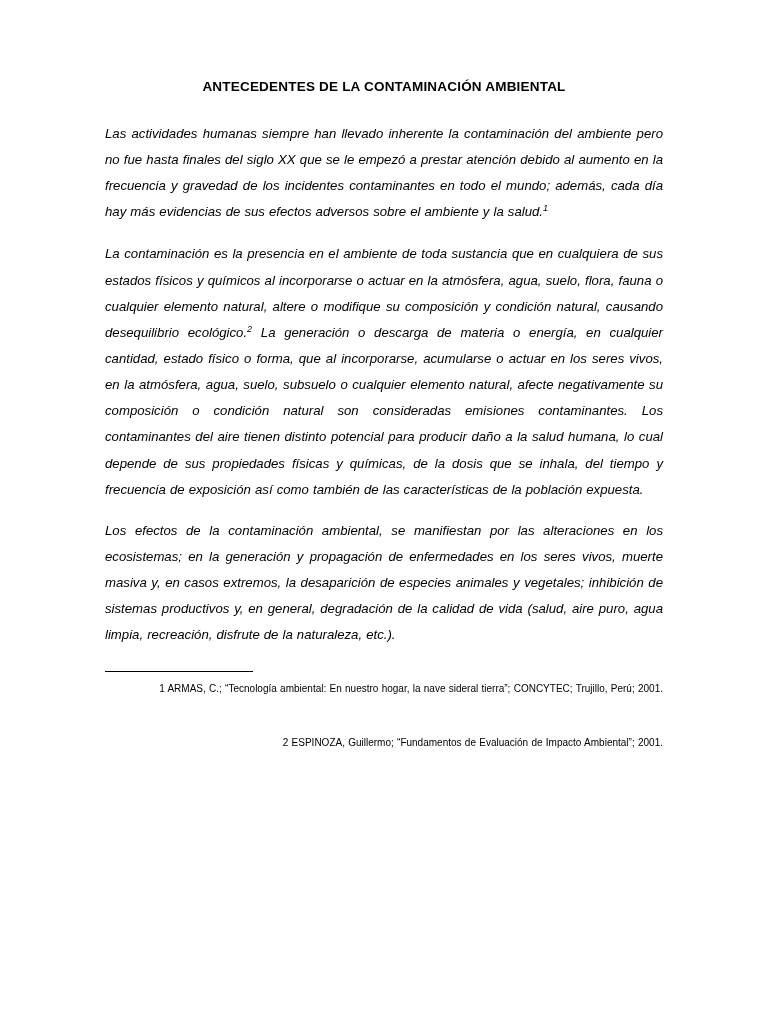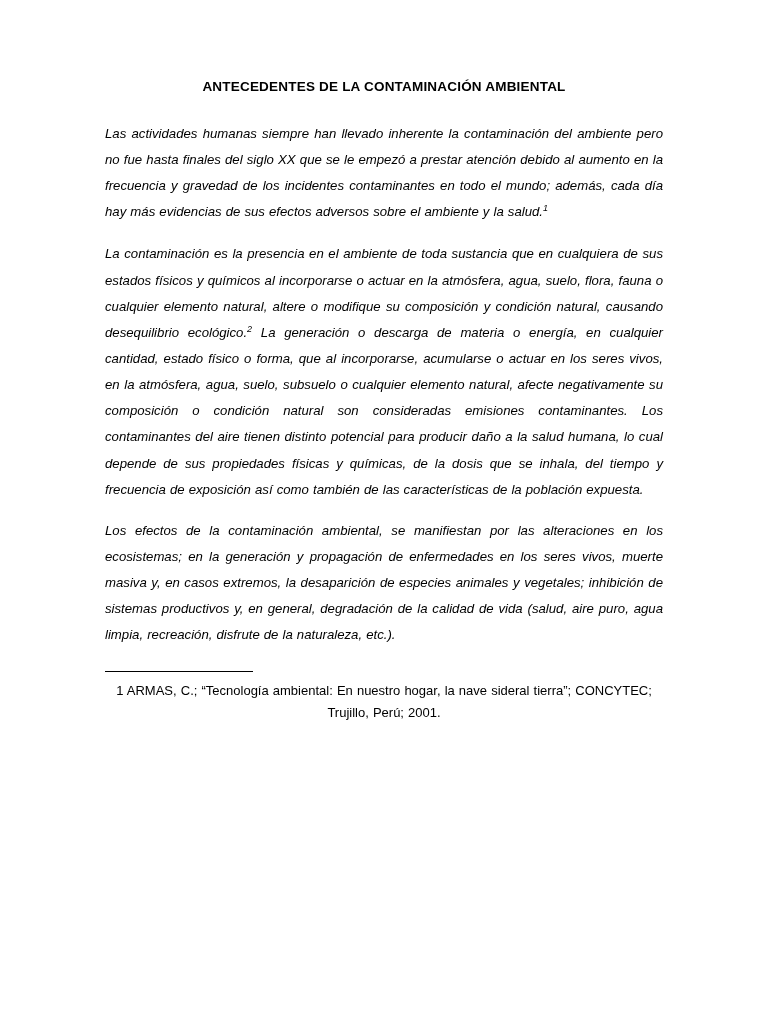--- a/index.html
+++ b/index.html
@@ -46,23 +46,23 @@
     vertical-align: super;
     line-height: 0;
   }
   .footnote-sep {
     width: 148px;
     height: 0;
     border-top: 1.3px solid #000;
     margin: 22px 0 8px 0;
   }
   .footnote {
-    font-size: 13px;
+    font-size: 10px;
     line-height: 1.72;
-    text-align: center;
+    text-align: right;
     margin: 0;
     word-spacing: 0.5px;
   }
   .footnote.second {
     margin-top: 37px;
   }
 </style>
 </head>
 <body>
 
@@ -73,14 +73,15 @@
   <p class="body-par"><span>Las actividades humanas siempre han llevado inherente la contaminación del ambiente pero no fue hasta finales del siglo XX que se le empezó a prestar atención debido al aumento en la frecuencia y gravedad de los incidentes contaminantes en todo el mundo; además, cada día hay más evidencias de sus efectos adversos sobre el ambiente y la salud.</span><sup>1</sup></p>
 
   <p class="body-par tight"><span>La contaminación es la presencia en el ambiente de toda sustancia que en cualquiera de sus estados físicos y químicos al incorporarse o actuar en la atmósfera, agua, suelo, flora, fauna o cualquier elemento natural, altere o modifique su composición y condición natural, causando desequilibrio ecológico.</span><sup>2</sup> <span>La generación o descarga de materia o energía, en cualquier cantidad, estado físico o forma, que al incorporarse, acumularse o actuar en los seres vivos, en la atmósfera, agua, suelo, subsuelo o cualquier elemento natural, afecte negativamente su composición o condición natural son consideradas emisiones contaminantes. Los contaminantes del aire tienen distinto potencial para producir daño a la salud humana, lo cual depende de sus propiedades físicas y químicas, de la dosis que se inhala, del tiempo y frecuencia de exposición así como también de las características de la población expuesta.</span></p>
 
   <p class="body-par">Los efectos de la contaminación ambiental, se manifiestan por las alteraciones en los ecosistemas; en la generación y propagación de enfermedades en los seres vivos, muerte masiva y, en casos extremos, la desaparición de especies animales y vegetales; inhibición de sistemas productivos y, en general, degradación de la calidad de vida (salud, aire puro, agua limpia, recreación, disfrute de la naturaleza, etc.).</p>
 
   <div class="footnote-sep"></div>
 
   <p class="footnote">1 ARMAS, C.; “Tecnología ambiental: En nuestro hogar, la nave sideral tierra”; CONCYTEC; Trujillo, Perú; 2001.</p>
 
+  <p class="footnote second">2 ESPINOZA, Guillermo; “Fundamentos de Evaluación de Impacto Ambiental”; 2001.</p>
 
 </div>
 
 </body></html>

